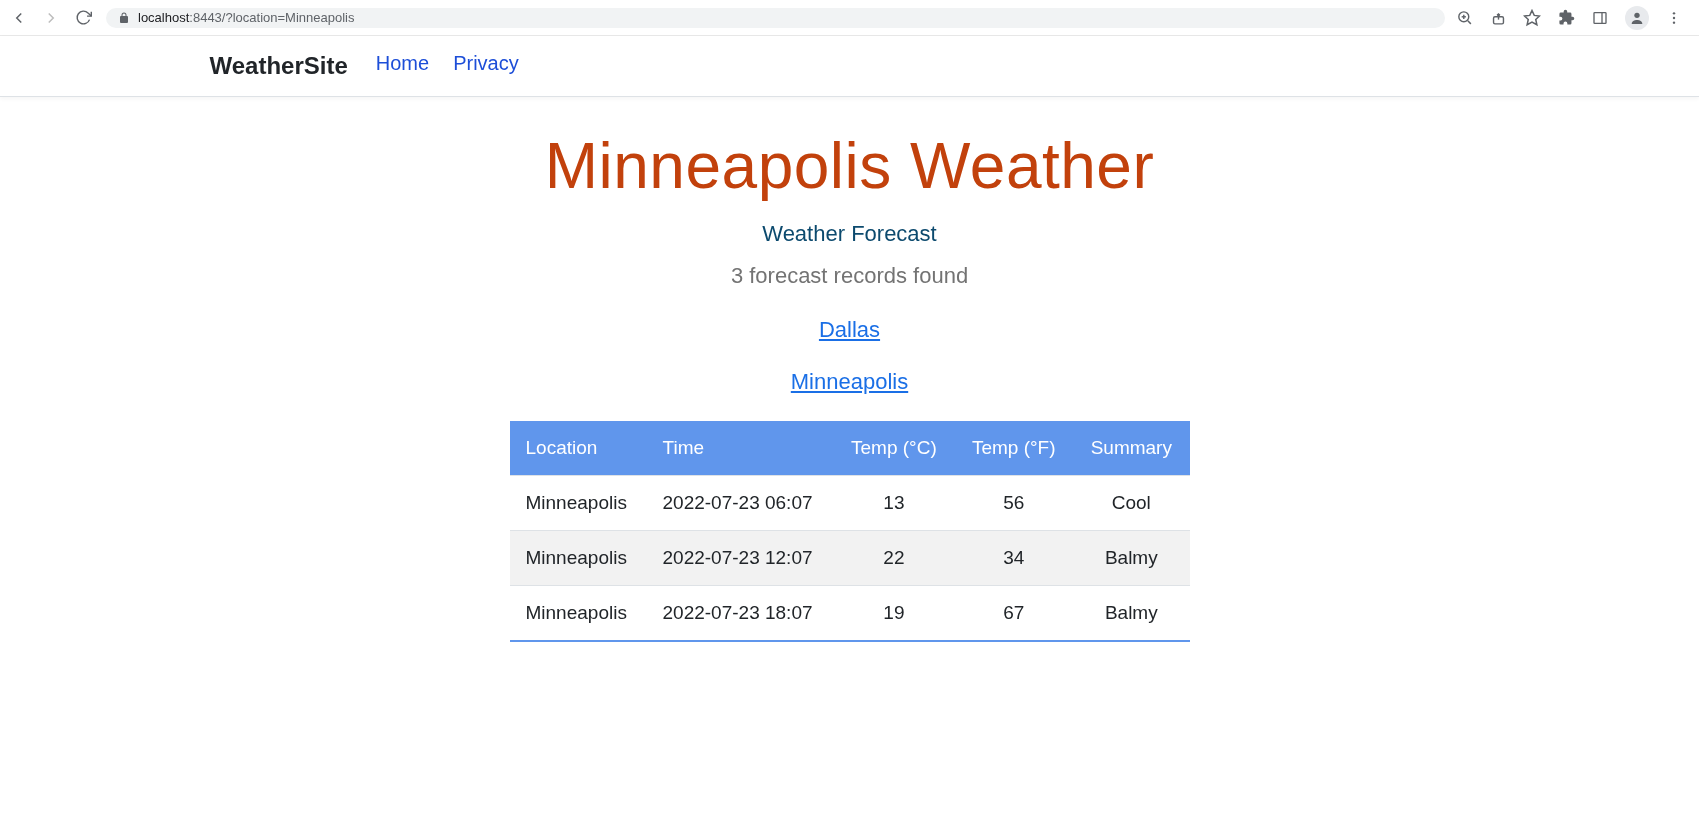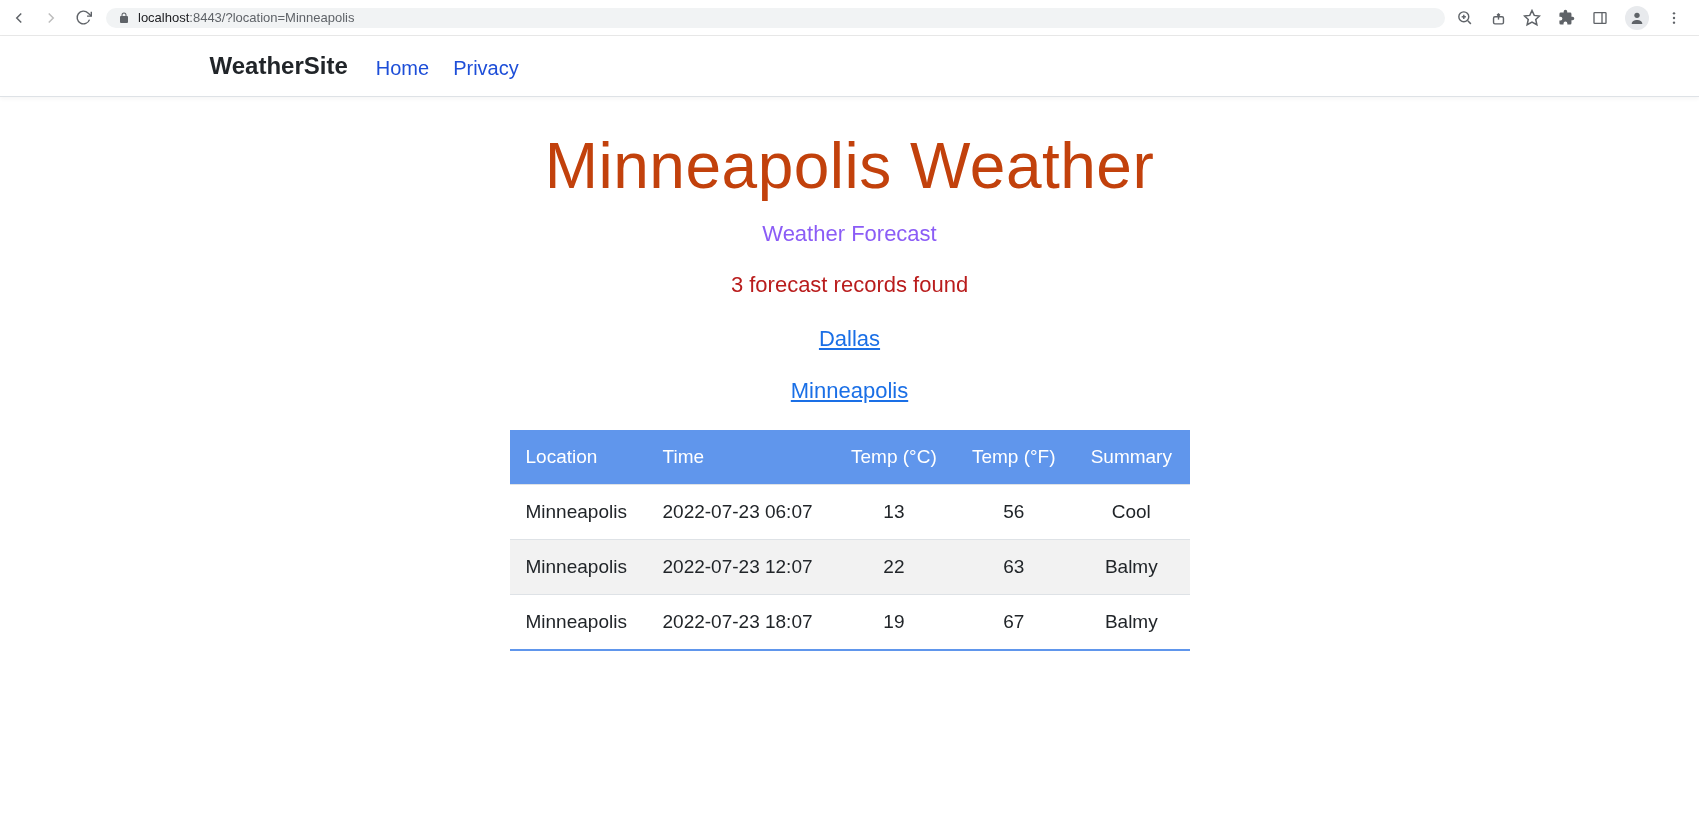--- a/index.html
+++ b/index.html
@@ -60,21 +60,21 @@
     .site-header {
       border-bottom: 1px solid #dee2e6;
       box-shadow: 0 2px 4px rgba(0,0,0,0.04);
       background: #fff;
     }
     .navbar {
       max-width: 1320px;
       margin: 0 auto;
       padding: 16px 20px;
       display: flex;
-      align-items: flex-end;
+      align-items: flex-start;
       gap: 28px;
     }
     .brand {
       font-size: 24px;
       font-weight: 600;
       color: #212529;
       cursor: pointer;
     }
     .nav-links { display: flex; gap: 24px; }
     .nav-link {
@@ -92,26 +92,26 @@
     h1.page-title {
       font-weight: 300;
       font-size: 64px;
       letter-spacing: 0.5px;
       color: #c2410c;
       margin-top: 8px;
       margin-bottom: 18px;
     }
     .subtitle {
       font-size: 22px;
-      color: #8b5cf6;
-      margin-bottom: 25px;
+      color: #0c4a6e;
+      margin-bottom: 16px;
     }
     .records-found {
       font-size: 22px;
-      color: #b91c1c;
+      color: #737373;
       margin-bottom: 28px;
     }
     .city-link {
       display: block;
       font-size: 22px;
       color: #1a6fe6;
       text-decoration: underline;
       margin-bottom: 26px;
       cursor: pointer;
     }
@@ -250,21 +250,21 @@
         <td>Minneapolis</td>
         <td>2022-07-23 06:07</td>
         <td class="center">13</td>
         <td class="center">56</td>
         <td class="right">Cool</td>
       </tr>
       <tr>
         <td>Minneapolis</td>
         <td>2022-07-23 12:07</td>
         <td class="center">22</td>
-        <td class="center">63</td>
+        <td class="center">34</td>
         <td class="right">Balmy</td>
       </tr>
       <tr>
         <td>Minneapolis</td>
         <td>2022-07-23 18:07</td>
         <td class="center">19</td>
         <td class="center">67</td>
         <td class="right">Balmy</td>
       </tr>
     </tbody>

